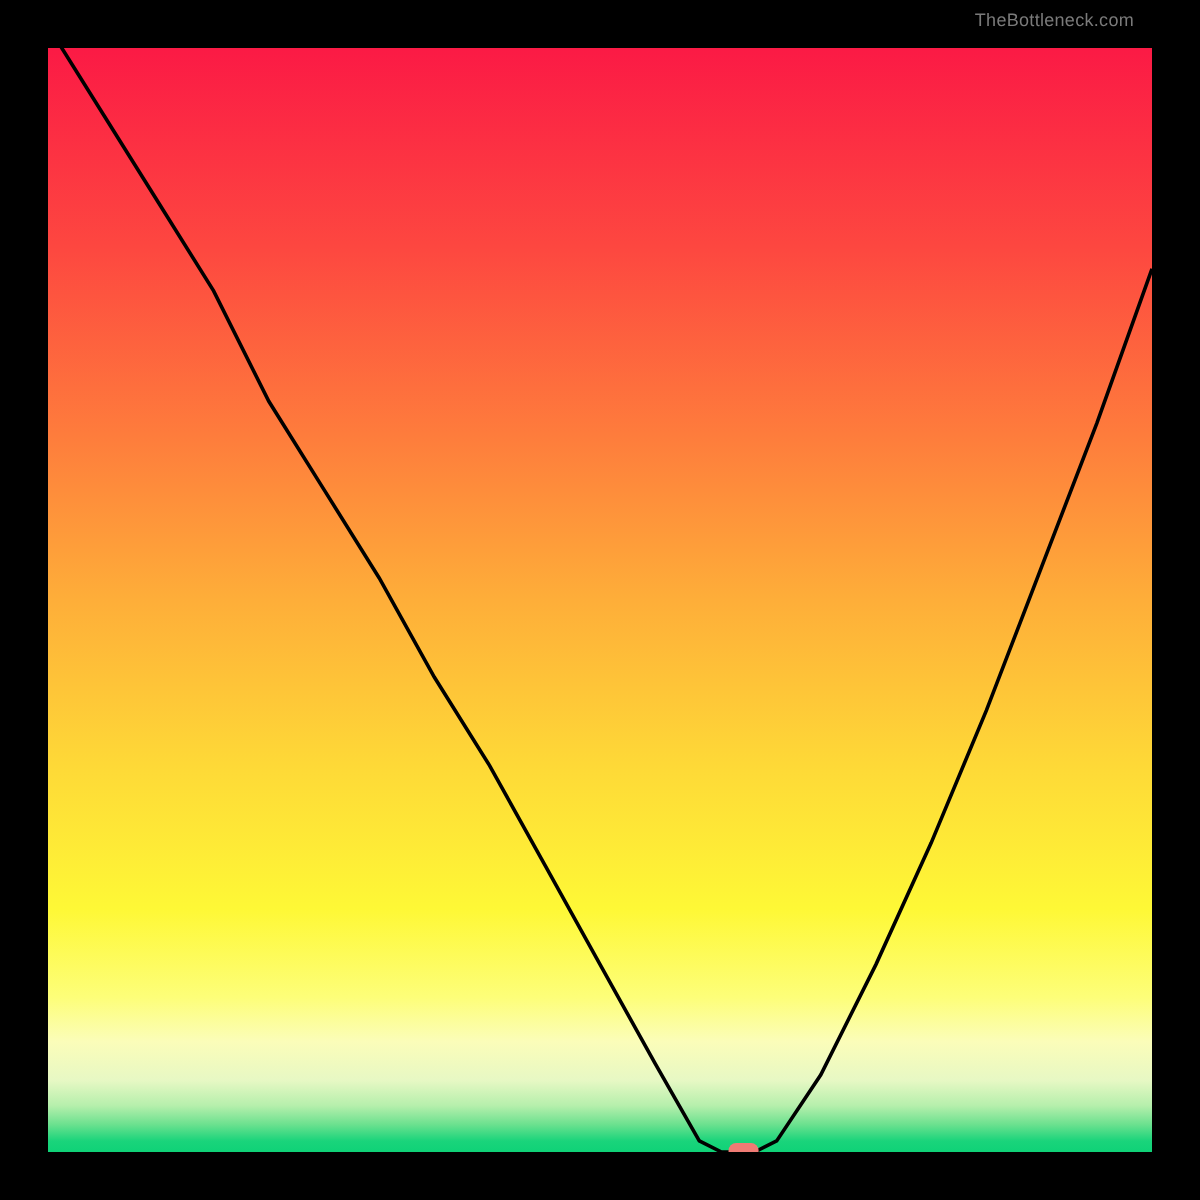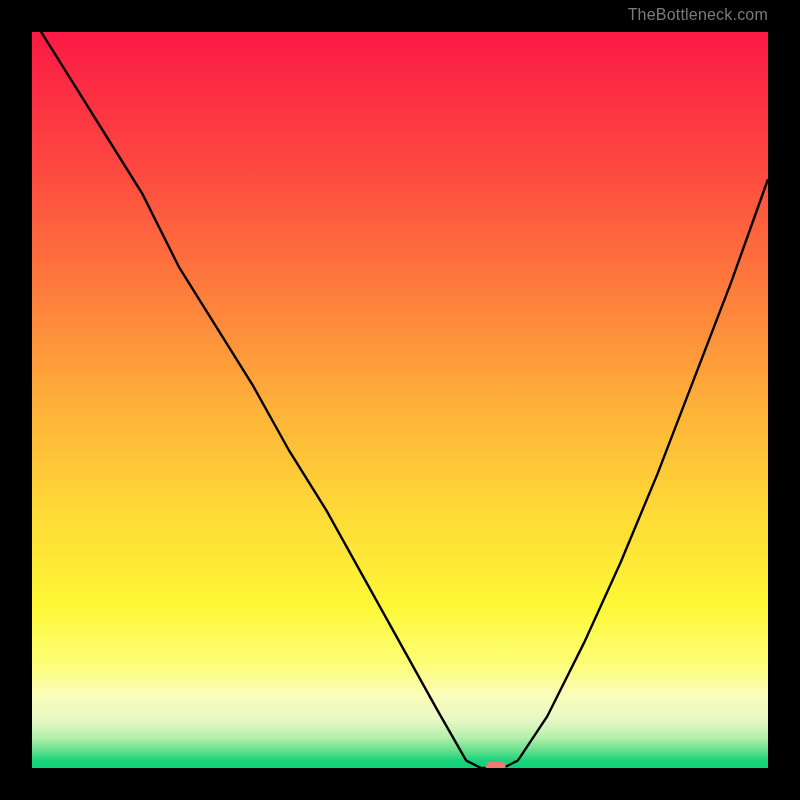--- a/index.html
+++ b/index.html
@@ -20,23 +20,23 @@
     position: absolute;
     left: 32px;
     top: 32px;
     width: 736px;
     height: 736px;
     overflow: hidden;
   }
   .attribution {
     position: absolute;
     top: 6px;
-    right: 32px;
+    right: 44px;
     color: #7a7a7a;
-    font-size: 16px;
+    font-size: 12px;
     font-weight: 500;
     letter-spacing: 0.2px;
   }
   svg { display: block; }
 </style>
 </head>
 <body>
 
 <div class="frame">
   <div class="attribution">TheBottleneck.com</div>

